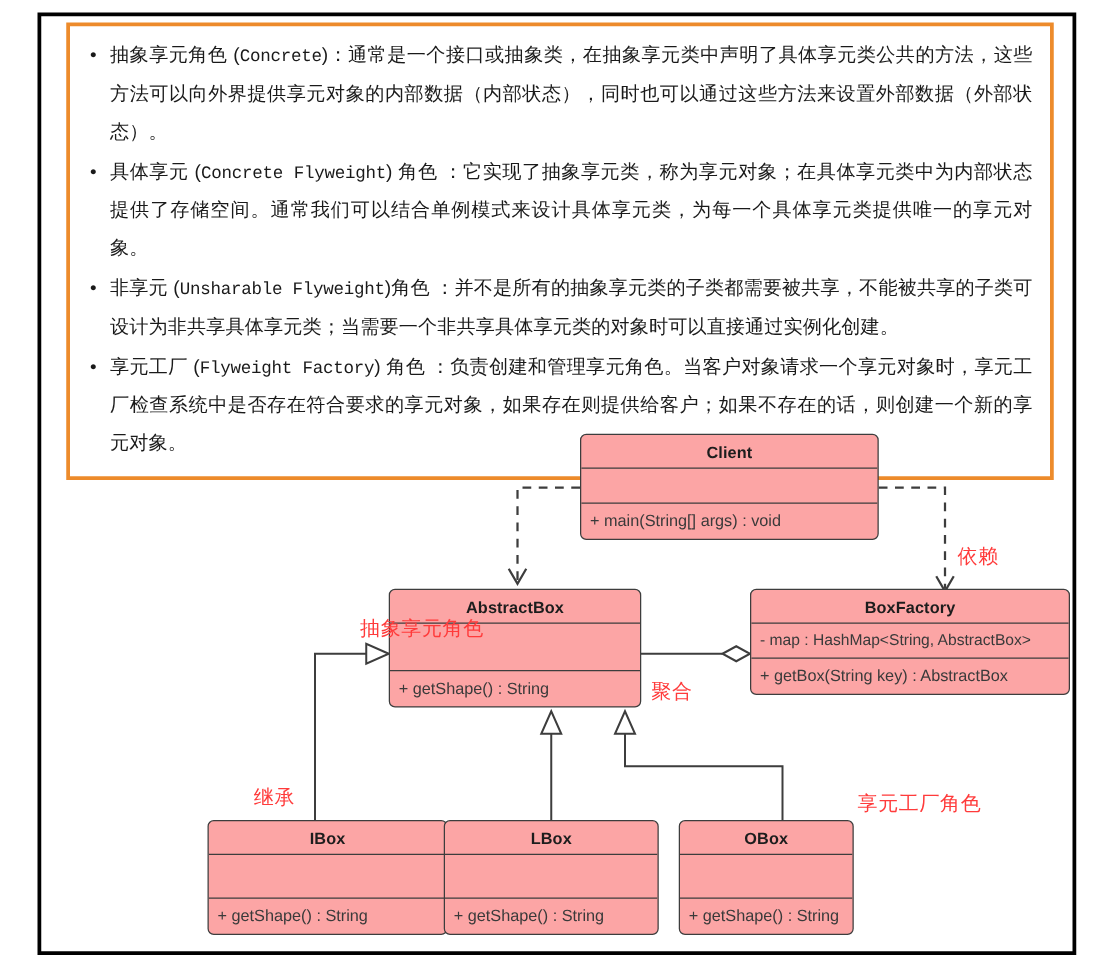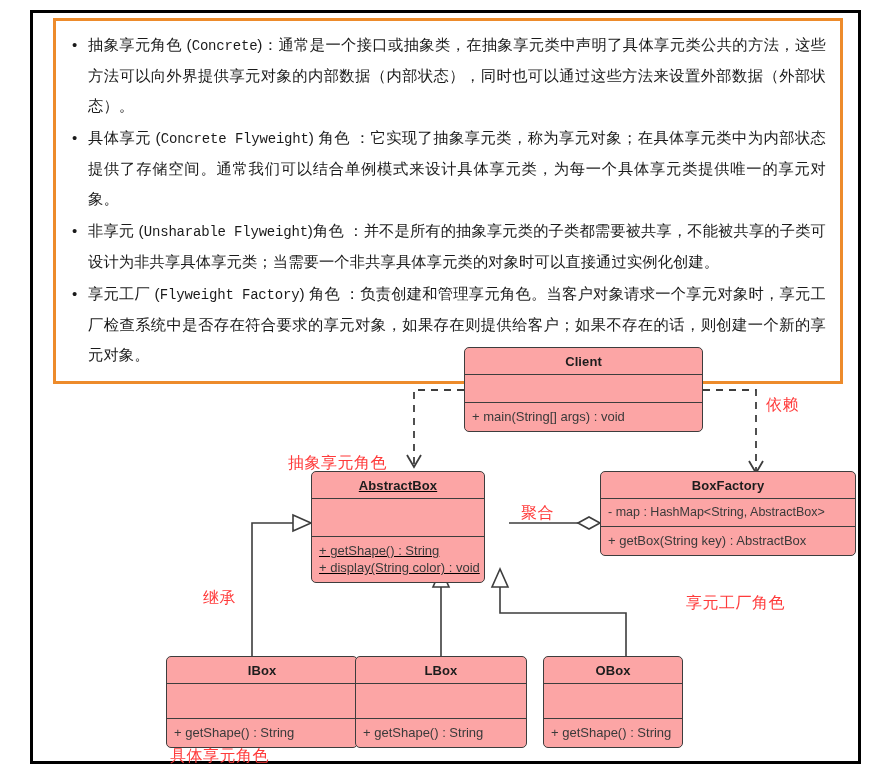--- a/index.html
+++ b/index.html
@@ -120,20 +120,21 @@
 
   
   .red-label {
     position: absolute;
     color: #FF3B3B;
     font-size: 16px;
     font-family: Liberation Serif, serif;
     white-space: nowrap;
     z-index: 4;
     letter-spacing: 0.5px;
+    margin-top: 40px;
   }
 </style>
 </head>
 <body>
 
 <div id="page-frame">
 
   <div id="notes-box">
     <ul class="notes-list">
       <li><span>抽象享元角色 (</span><span class="mono">Concrete</span><span>)：通常是一个接口或抽象类，在抽象享元类中声明了具体享元类公共的方法，这些方法可以向外界提供享元对象的内部数据（内部状态），同时也可以通过这些方法来设置外部数据（外部状态）。</span></li>
@@ -184,26 +185,25 @@
     </svg>
 
     <div class="uml-class" style="left:398px; top:4px; width:239px;">
       <div class="uml-name">Client</div>
       <div class="uml-attrs"></div>
       <div class="uml-ops">
         <div>+ main(String[] args) : void</div>
       </div>
     </div>
 
-    <div class="uml-class" style="left:245px; top:128px; width:174px;text-decoration:underline;">
+    <div class="uml-class" style="left:245px; top:128px; width:202px;">
       <div class="uml-name">AbstractBox</div>
       <div class="uml-attrs" style="min-height:27px;"></div>
       <div class="uml-ops">
         <div>+ getShape() : String</div>
-        <div>+ display(String color) : void</div>
       </div>
     </div>
 
     <div class="uml-class" style="left:534px; top:128px; width:256px;">
       <div class="uml-name">BoxFactory</div>
       <div class="uml-attrs">
         <div>- map : HashMap&lt;String, AbstractBox&gt;</div>
       </div>
       <div class="uml-ops wrap">
         <div>+ getBox(String key) : AbstractBox</div>

